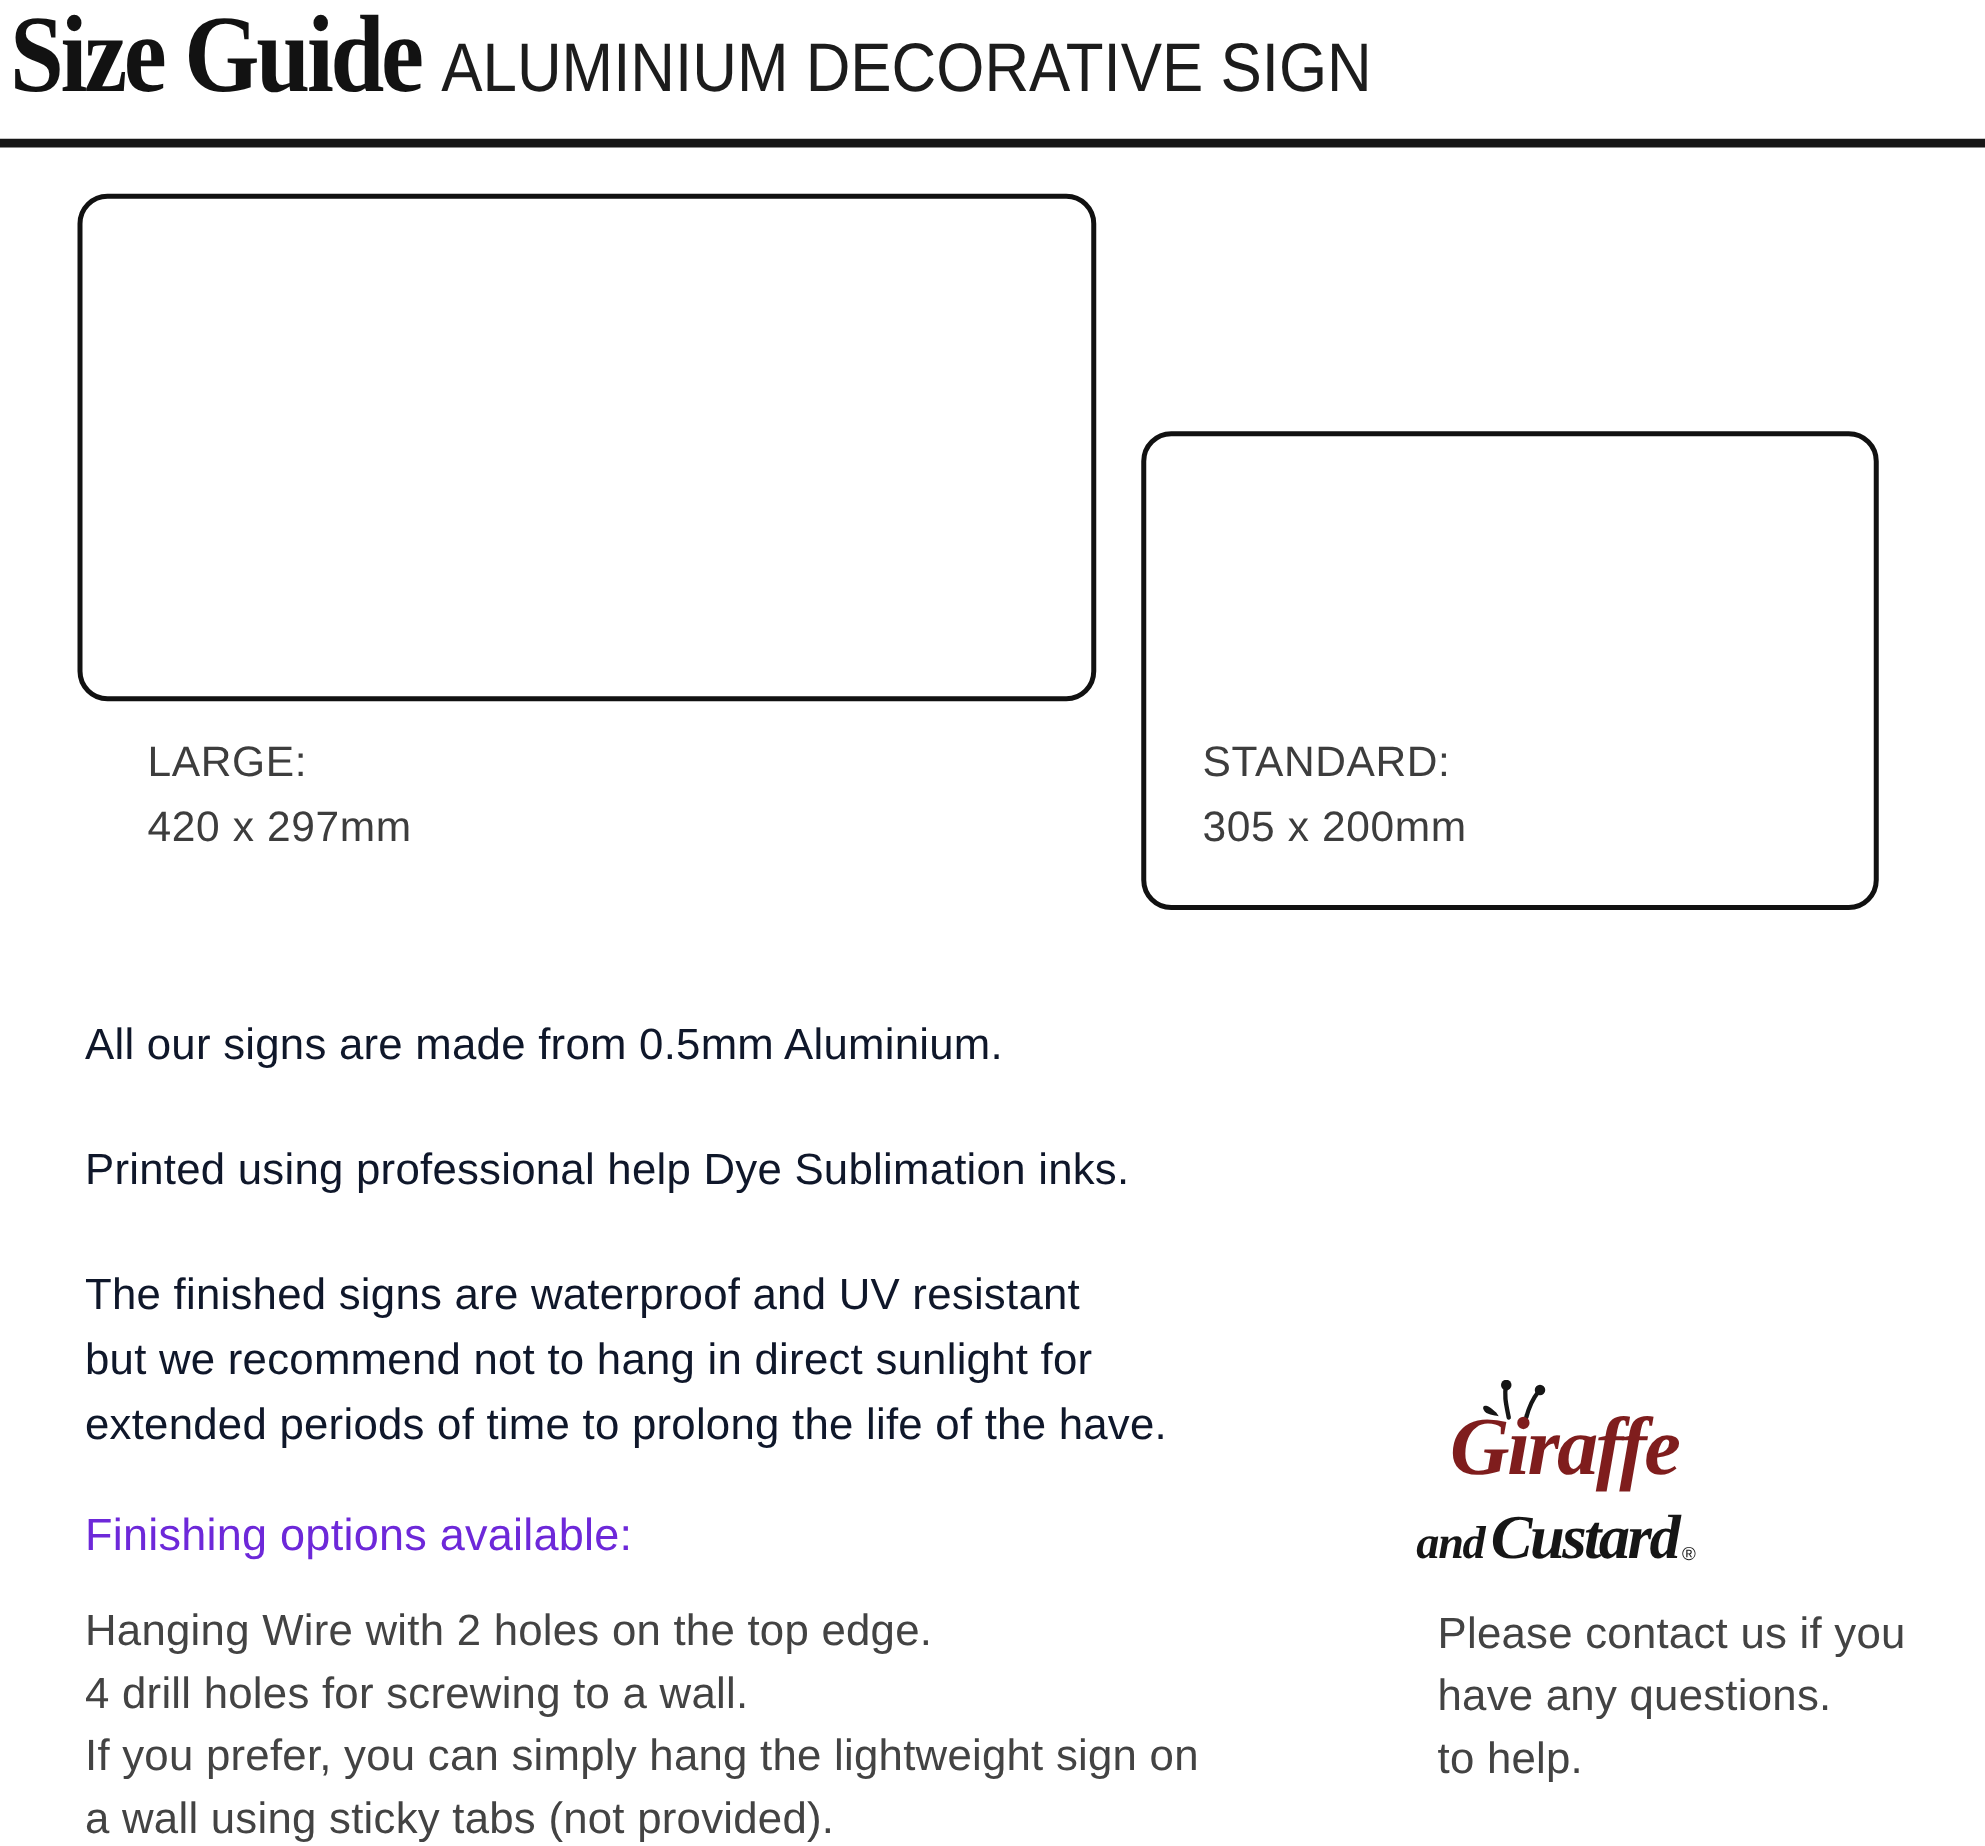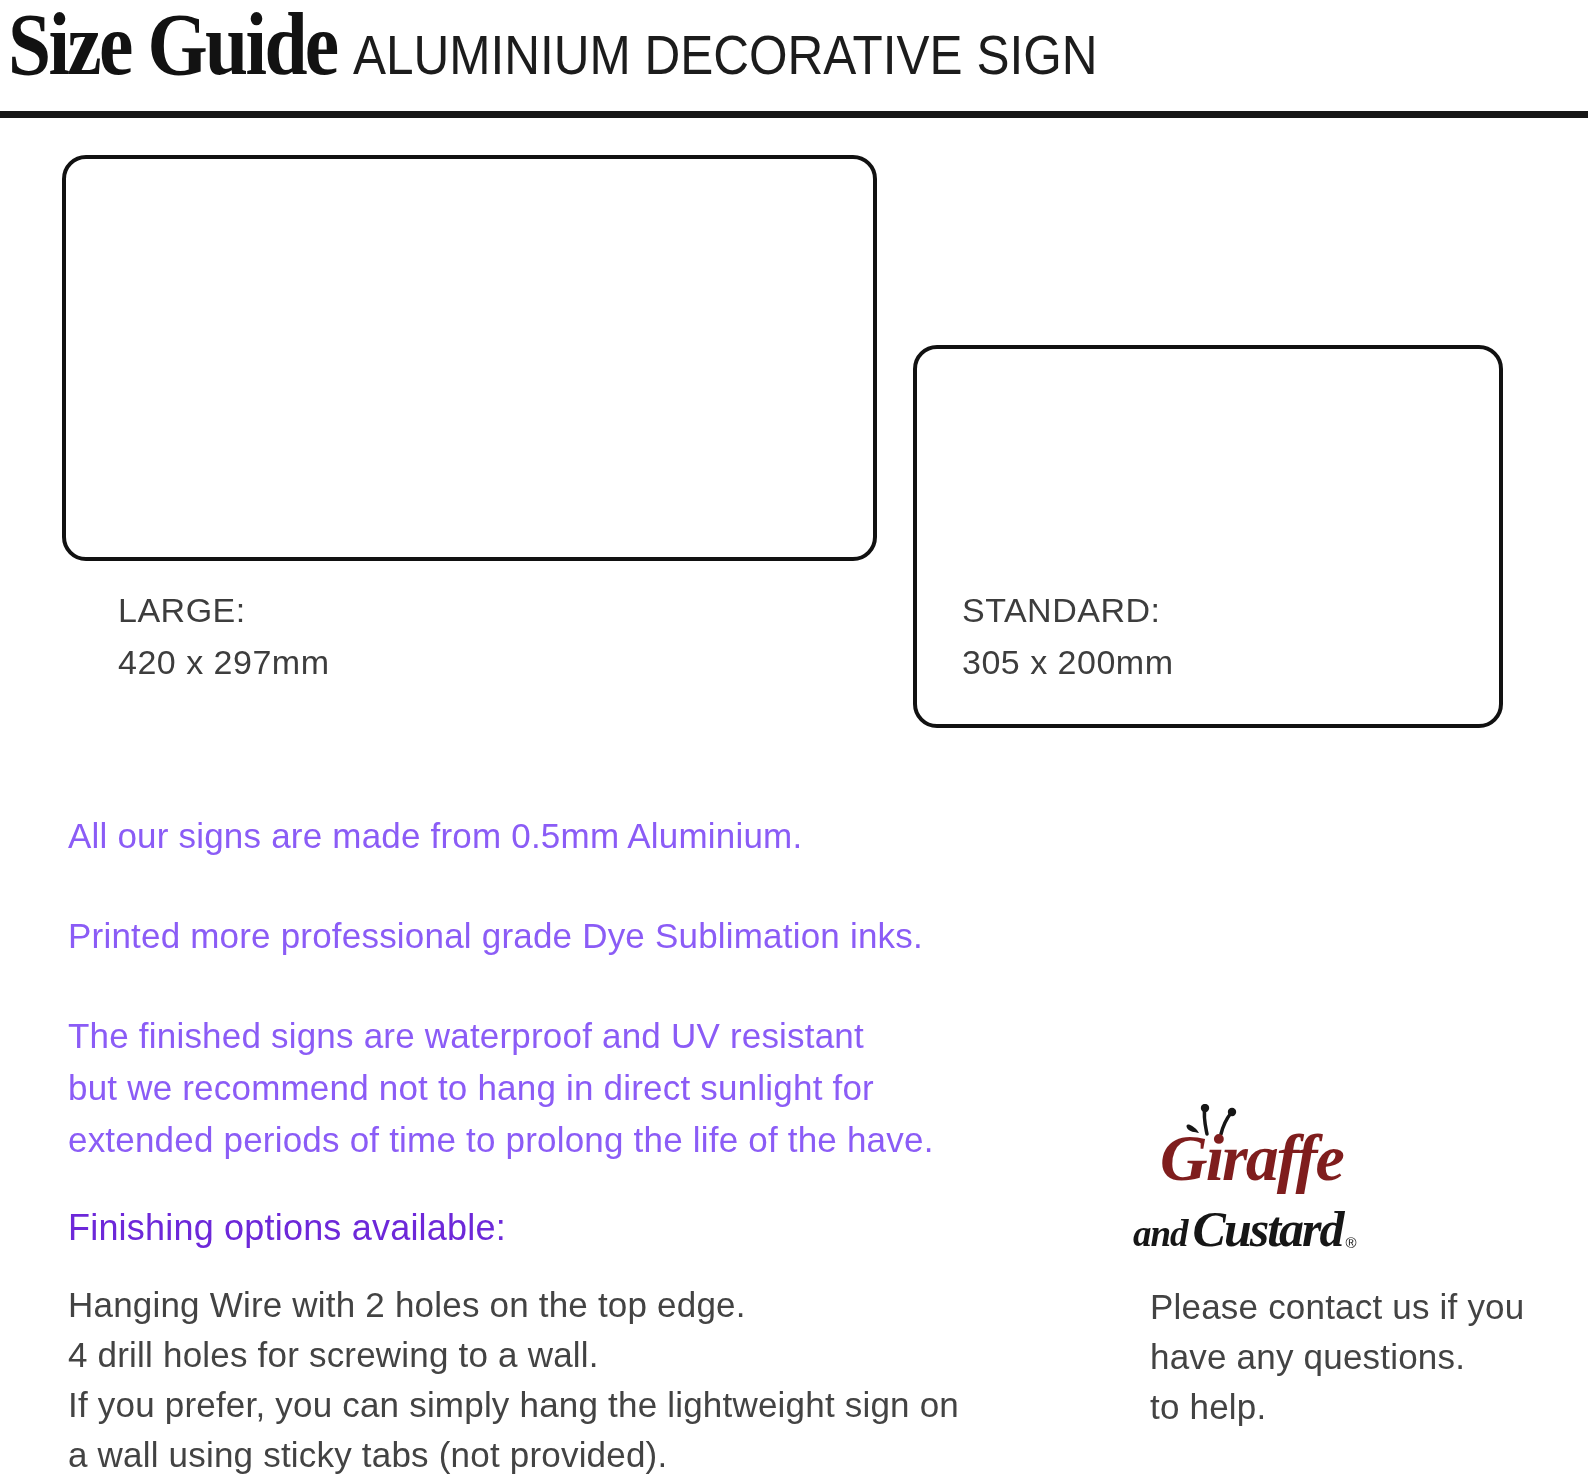--- a/index.html
+++ b/index.html
@@ -38,21 +38,21 @@
     background:#ffffff;
   }
   .rect-large    { left:62px;  top:155px; width:815px; height:406px; }
   .rect-standard { left:913px; top:345px; width:590px; height:383px;padding-left:10px; }
   .size-label-block { position:absolute; line-height:52px; font-size:34px; color:#3d3d3d; letter-spacing:0.5px; }
   .rect-large .size-label-block    { left:52px; top:425px; }
   .rect-standard .size-label-block { left:45px; top:235px; }
   .size-name, .size-dims { display:block; font-weight:400; }
 
   
-  .copy { position:absolute; left:68px; font-size:35px; line-height:52px; color:#8b5cf6; letter-spacing:0.2px; }
+  .copy { position:absolute; left:68px; font-size:35px; line-height:52px; color:#0f172a; letter-spacing:0.2px; }
   .p1 { top:810px; }
   .p2 { top:910px; }
   .p3 { top:1010px; }
   .p3 span { display:block; }
   .finishing-heading {
     position:absolute; left:68px; top:1207px;
     font-size:36px; color:#6d28d9; font-weight:400; letter-spacing:0.2px;text-align:center;
   }
   .finishing-lines { position:absolute; left:68px; top:1280px; font-size:35px; line-height:50px; color:#434343; letter-spacing:0.2px; }
   .finishing-lines span { display:block; }
@@ -99,21 +99,21 @@
   </div>
 
   <div class="size-rect rect-standard">
     <div class="size-label-block">
       <span class="size-name">STANDARD:</span>
       <span class="size-dims">305 x 200mm</span>
     </div>
   </div>
 
   <div class="copy p1">All our signs are made from 0.5mm Aluminium.</div>
-  <div class="copy p2">Printed more professional grade Dye Sublimation inks.</div>
+  <div class="copy p2">Printed using professional help Dye Sublimation inks.</div>
   <div class="copy p3">
     <span>The finished signs are waterproof and UV resistant</span>
     <span>but we recommend not to hang in direct sunlight for</span>
     <span>extended periods of time to prolong the life of the have.</span>
   </div>
 
   <div class="finishing-heading">Finishing options available:</div>
   <div class="finishing-lines">
     <span>Hanging Wire with 2 holes on the top edge.</span>
     <span>4 drill holes for screwing to a wall.</span>

